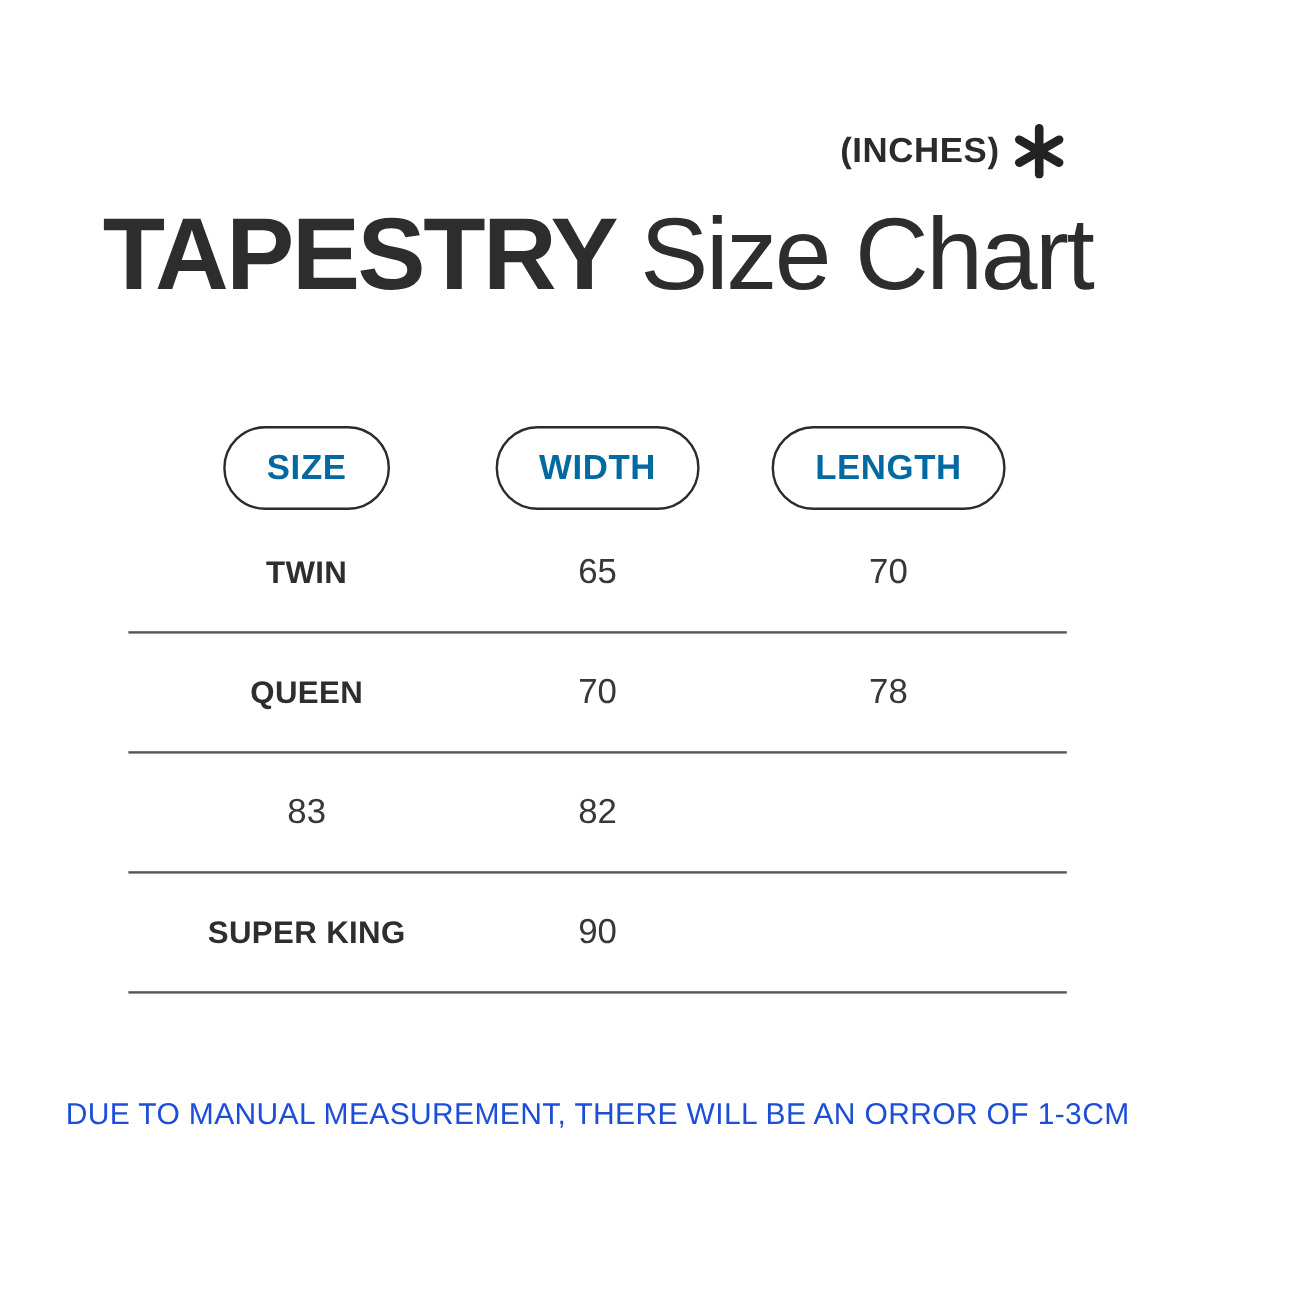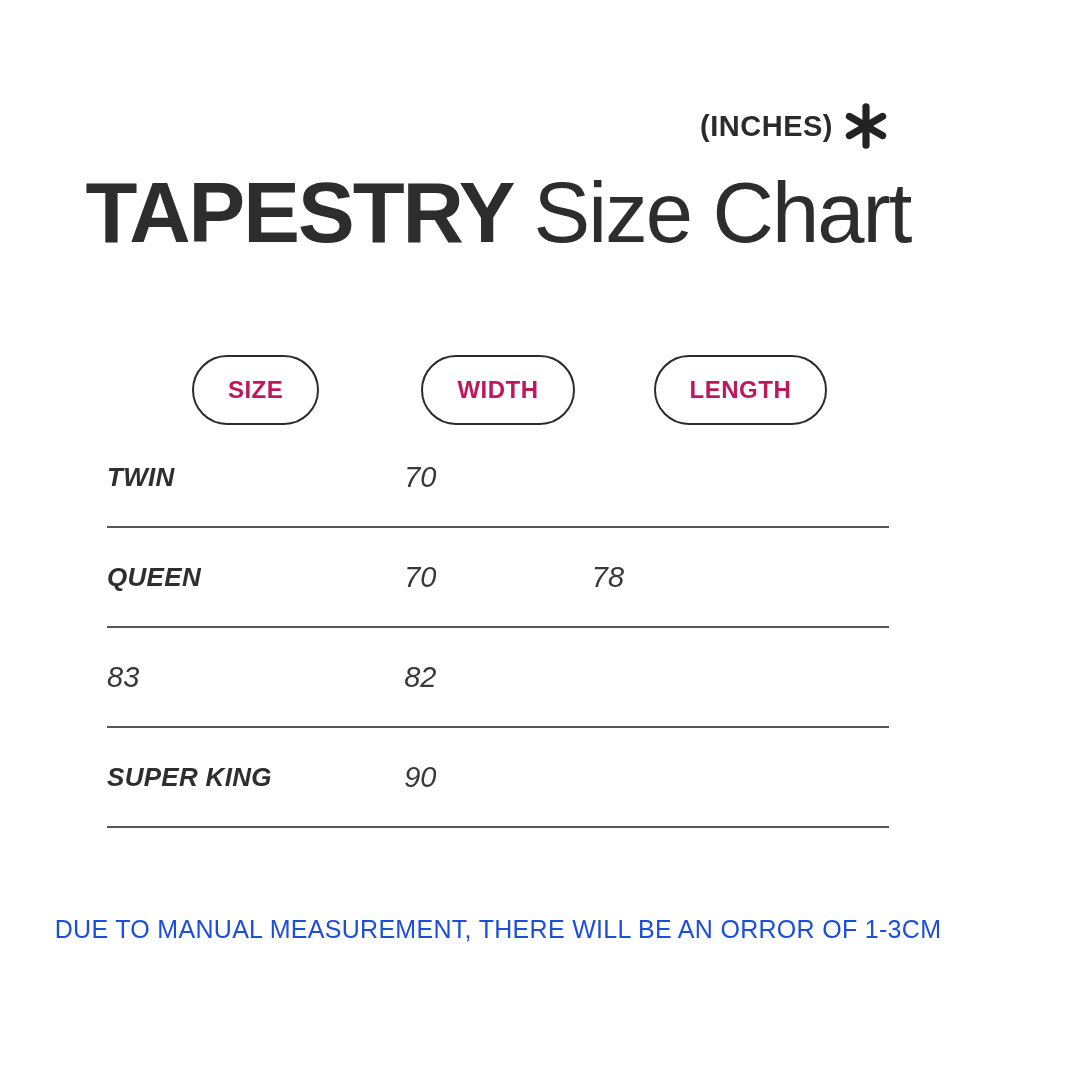--- a/index.html
+++ b/index.html
@@ -65,33 +65,33 @@
   .head-cell { display: flex; justify-content: center; }
   .pill {
     display: flex;
     align-items: center;
     justify-content: center;
     height: 70px;
     padding: 0 34px;
     border: 2.5px solid #2b2b2b;
     border-radius: 38px;
     background: #ffffff;
-    font-size: 24px;
+    font-size: 29px;
     font-weight: 700;
     letter-spacing: 0.5px;
-    color: #be185d;
+    color: #0369a1;
     white-space: nowrap;
   }
   .data-row {
     display: grid;
     grid-template-columns: 38% 24% 38%;
     height: 100px;
     align-items: center;
     border-bottom: 2px solid #565656;
-    font-style: italic;
+    text-align: center;
   }
   .cell-size {
     font-weight: 700;
     font-size: 26px;
     letter-spacing: 0.3px;
     color: #2e2e2e;
   }
   .cell-num {
     font-weight: 400;
     font-size: 29px;
@@ -138,20 +138,21 @@
       <div class="head-cell">
         <span class="pill">WIDTH</span>
       </div>
       <div class="head-cell">
         <span class="pill">LENGTH</span>
       </div>
     </div>
 
     <div class="data-row">
       <div class="cell-size">TWIN</div>
+      <div class="cell-num">65</div>
       <div class="cell-num">70</div>
     </div>
 
     <div class="data-row">
       <div class="cell-size">QUEEN</div>
       <div class="cell-num">70</div>
       <div class="cell-num">78</div>
     </div>
 
     <div class="data-row">

